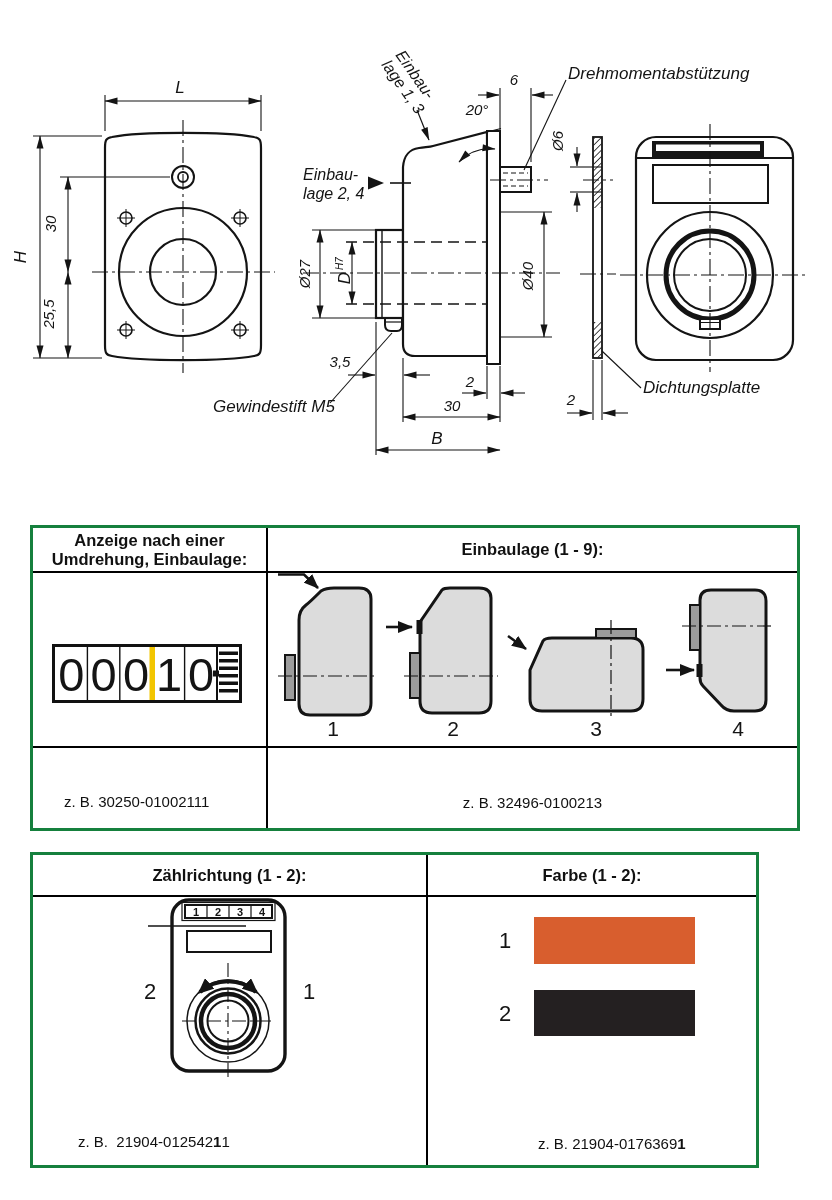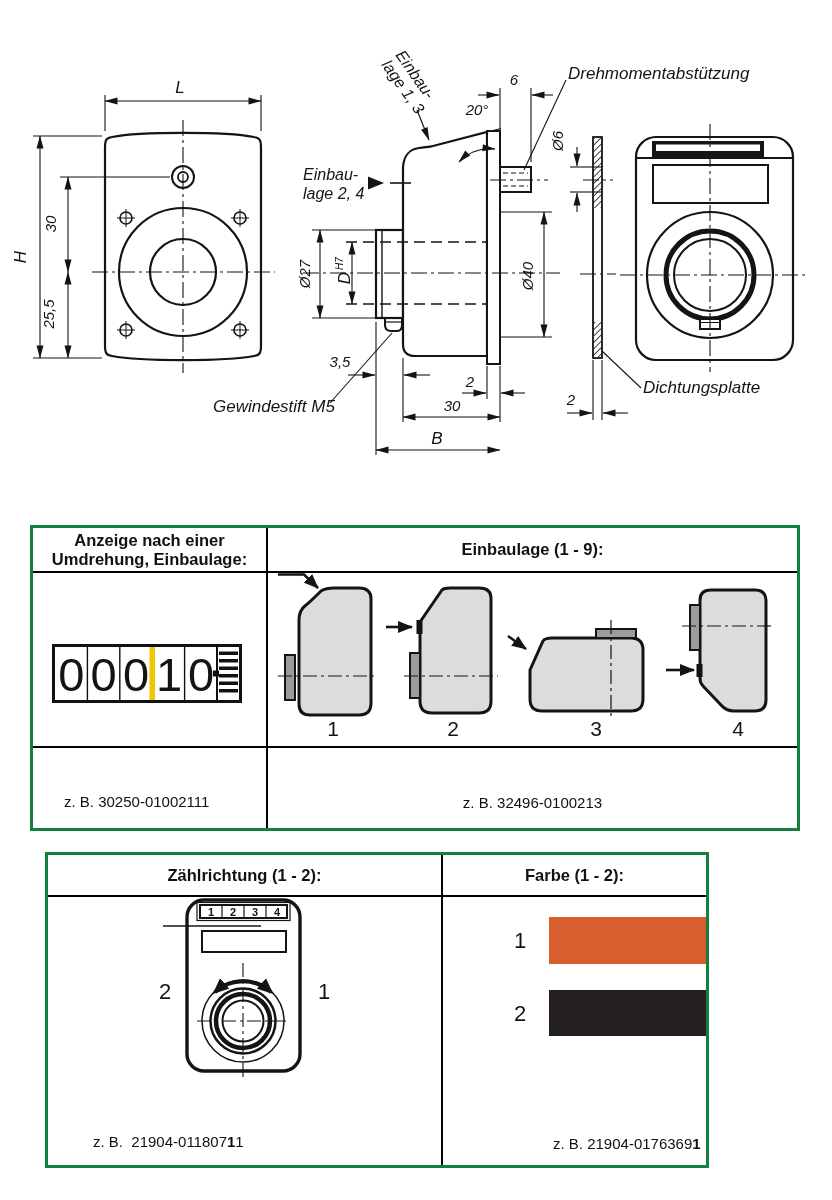--- a/index.html
+++ b/index.html
@@ -11,21 +11,21 @@
   .dimlet{font:italic 17px "Liberation Sans",sans-serif;}
   .annot{font:italic 17px "Liberation Sans",sans-serif;}
   .annot2{font:italic 16px "Liberation Sans",sans-serif;}
   .fignum{font:21px "Liberation Sans",sans-serif;}
   .cdigit{font:47px "Liberation Sans",sans-serif;}
   .mdigit{font:bold 11px "Liberation Sans",sans-serif;}
   .dirnum{font:22px "Liberation Sans",sans-serif;}
 
   .tbl{position:absolute;box-sizing:border-box;border:3px solid #15803d;display:grid;background:#fff;}
   .t1{left:30px;top:525px;width:770px;height:306px;grid-template-columns:235px 1fr;grid-template-rows:45px 175px 1fr;}
-  .t2{left:45px;top:852px;width:664px;height:316px;grid-template-columns:395px 1fr;grid-template-rows:42px 1fr;}
+  .t2{left:30px;top:852px;width:729px;height:316px;grid-template-columns:395px 1fr;grid-template-rows:42px 1fr;}
   .cell{box-sizing:border-box;overflow:hidden;}
   .br{border-right:2px solid #000;}
   .bb{border-bottom:2px solid #000;}
   .hdr{display:flex;align-items:center;justify-content:center;text-align:center;
        font-weight:bold;font-size:16.5px;line-height:1.15;}
   .cap{font-size:15px;line-height:19.5px;white-space:pre-wrap;}
   .cap b{font-weight:normal;}
   .cap1{padding:5px 4px 0 14px;}
   .cap1 .ln1{padding-left:17px;}
   .cap2{text-align:center;padding-top:6px;}
@@ -338,21 +338,21 @@
         <text class="dirnum" x="117" y="102" text-anchor="middle">2</text>
         <text class="dirnum" x="276" y="102" text-anchor="middle">1</text>
         <g>
           <text class="mdigit" x="163" y="18.5" text-anchor="middle">1</text>
           <text class="mdigit" x="185" y="18.5" text-anchor="middle">2</text>
           <text class="mdigit" x="207" y="18.5" text-anchor="middle">3</text>
           <text class="mdigit" x="229" y="18.5" text-anchor="middle">4</text>
         </g>
       </svg>
       <div class="zb capL">
-        <div><span>z. B.  21904-011807</span><b>1</b><span>1</span></div>
+        <div><span>z. B.  21904-012542</span><b>1</b><span>1</span></div>
         
         
       </div>
     </div>
 
     <div class="cell">
       <svg width="372" height="186" viewBox="0 0 372 186">
         <text class="dirnum" x="77" y="51" text-anchor="middle">1</text>
         <rect x="106" y="20" width="161" height="47" fill="#D85E2E"></rect>
         <text class="dirnum" x="77" y="124" text-anchor="middle">2</text>

